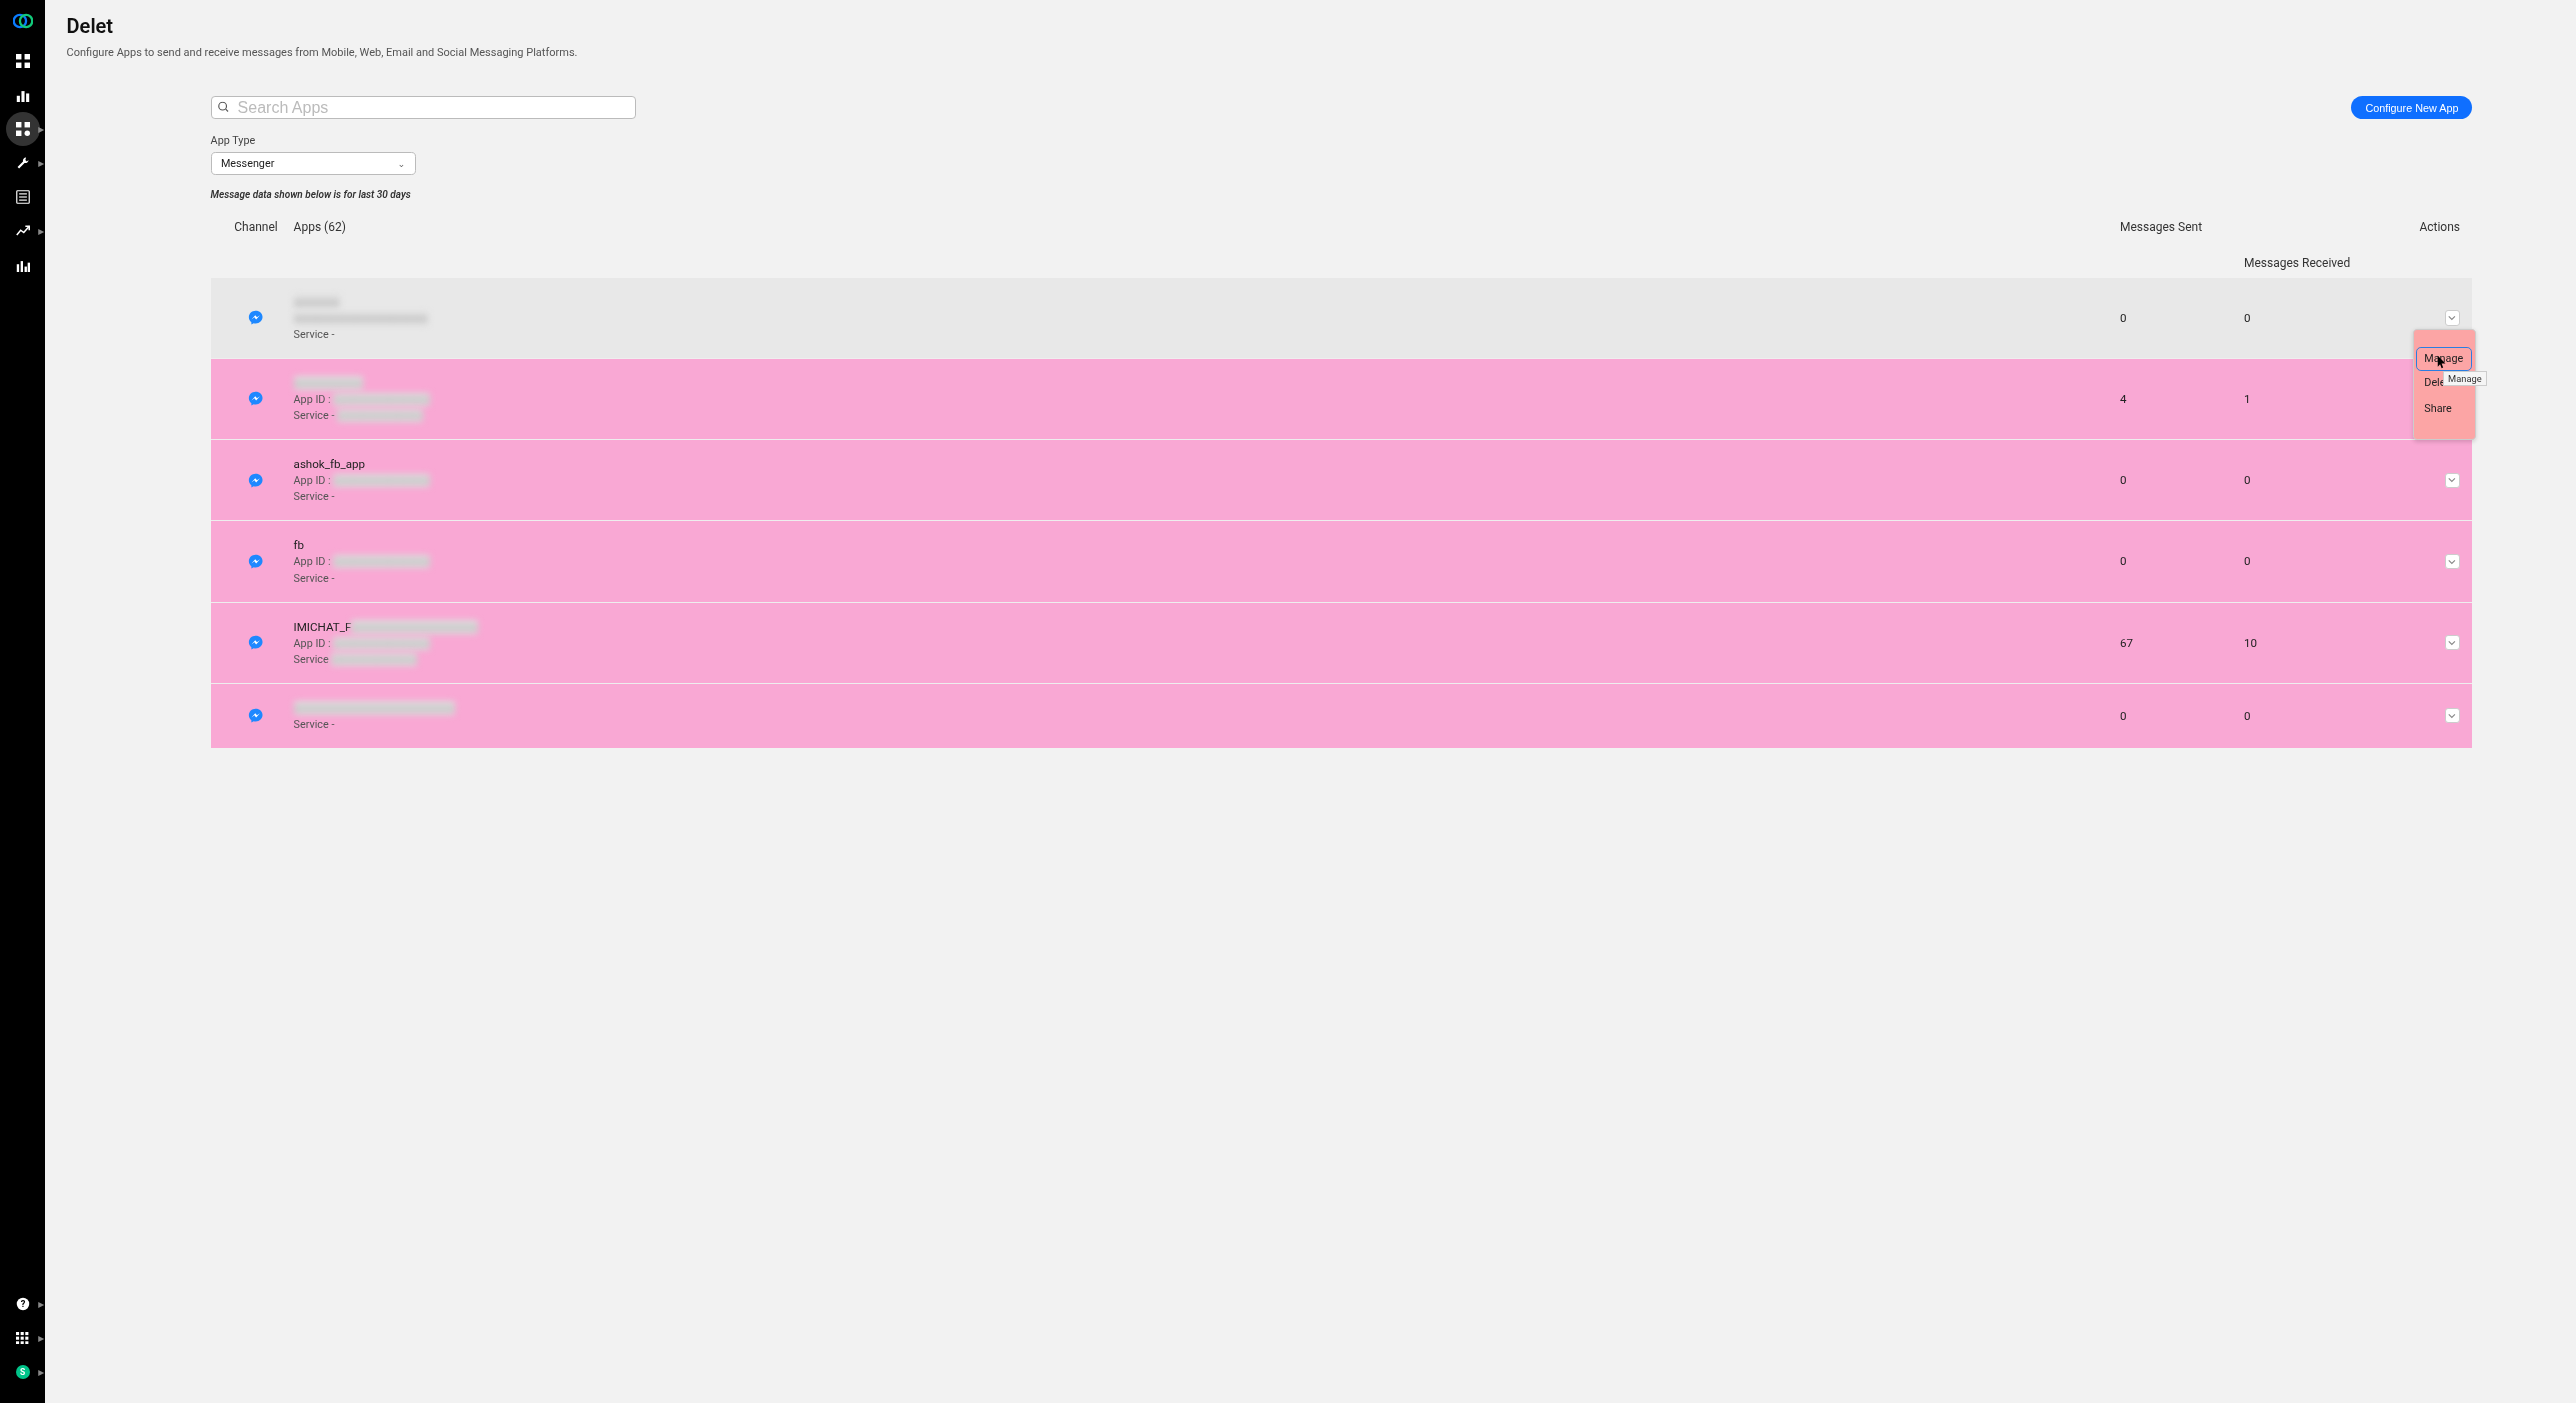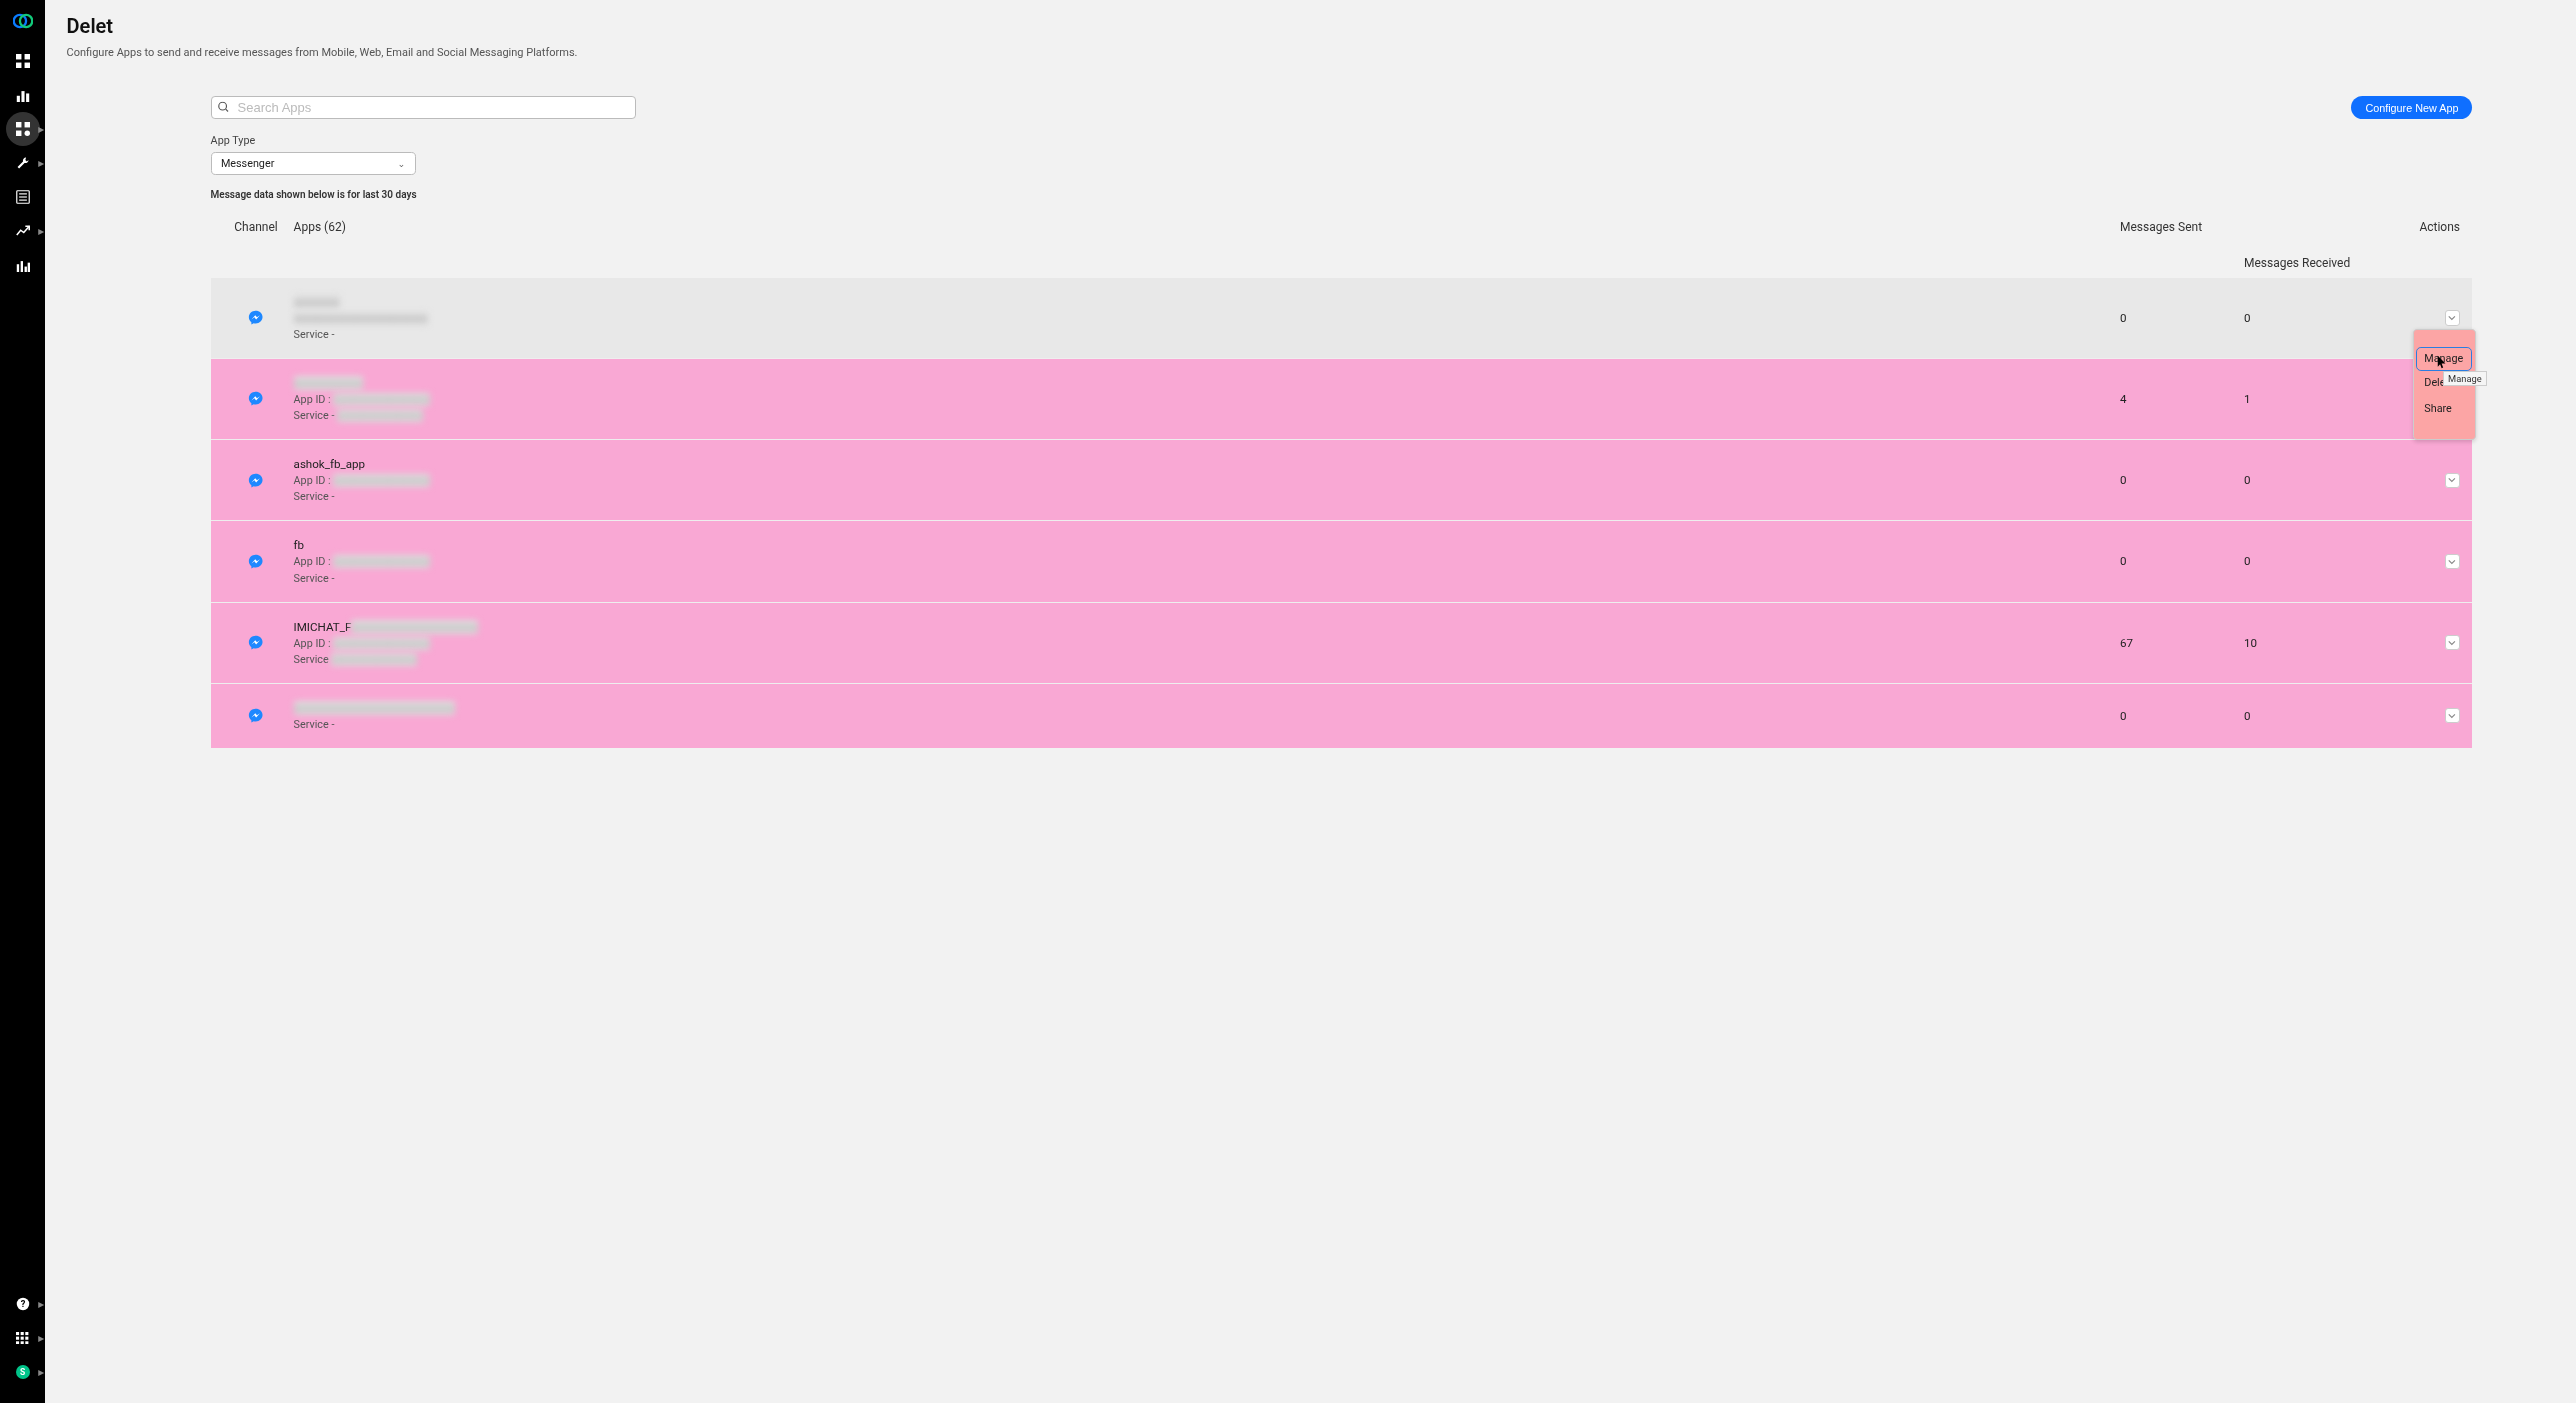--- a/index.html
+++ b/index.html
@@ -11,29 +11,29 @@
 .sidebar .nav-item { width: 34px; height: 34px; display:flex; align-items:center; justify-content:center; color:#fff; cursor:pointer; position:relative; border-radius:50%; }
 .sidebar .nav-item.active { background:#333; }
 .sidebar .nav-item .chevron { position:absolute; right:-4.6px; top:50%; transform:translateY(-50%); color:#888; font-size:7.7px; }
 .sidebar .bottom-icons { margin-top:auto; display:flex; flex-direction:column; align-items:center; gap:0; padding-bottom:14px; width:100%; }
 .content { flex:1; padding: 14px 21.6px 0 21.6px; overflow:auto; }
 .page-title { font-size:20px; font-weight:600; color:#111; }
 .page-subtitle { font-size:11px; color:#555; margin-top:8px; }
 .controls-row { margin-top:37px; display:flex; align-items:flex-start; }
 .controls-left { margin-left:144px; }
 .search-wrap { position:relative; width:425px; }
-.search-input { width:100%; height:23px; border:0.8px solid #bbb; border-radius:3.9px; padding:0 7.7px 0 26px; font-size:13px; background:#fff; color:#333; outline:none; }
+.search-input { width:100%; height:23px; border:0.8px solid #bbb; border-radius:3.9px; padding:0 7.7px 0 26px; font-size:16px; background:#fff; color:#333; outline:none; }
 .search-input::placeholder { color:#bbb; }
 .search-icon-inside { position:absolute; left:7.7px; top:50%; transform:translateY(-50%); color:#555; }
 .configure-btn { margin-left:auto; height:23px; padding:0 14px; background:#0f6fff; color:#fff; border:none; border-radius:12.4px; font-size:10.8px; font-weight:400; cursor:pointer; margin-right:82px; }
 .apptype-block { margin-top:15.4px; margin-left:144px; }
 .apptype-label { font-size:10.8px; color:#444; }
 .apptype-select { display:flex; align-items:center; justify-content:space-between; width:205px; height:23px; border:0.8px solid #bbb; border-radius:4.6px; background:#fff; padding:0 9.3px; font-size:10.8px; margin-top:4.6px; cursor:pointer; }
 .apptype-select .chev { color:#666; font-size:9.3px; }
-.note { margin-top:14px; margin-left:144px; font-size:10px; color:#333; font-weight:600; }
+.note { margin-top:14px; margin-left:144px; font-size:10px; color:#333; font-weight:600;font-style:italic; }
 .table-wrap { margin-top:12.4px; margin-left:144px; margin-right:82px; background:transparent; }
 .thead { display:flex; padding:7.7px 12.4px; font-size:12px; color:#333; }
 .col-channel { width:66px; text-align:center; }
 .col-apps { flex:1; padding-left:4.6px; }
 .col-sent { width:124px; text-align:left; }
 .col-recv { width:131px; text-align:left;margin-top:36px; }
 .col-actions { width:85px; text-align:right; }
 .row { display:flex; align-items:center; padding:17px 12.4px; background:#f9a8d4; border-top:0.8px solid #eee; position:relative; }
 .row.first { border-top:none; }
 .row.highlight { background:#e8e8e8; }

